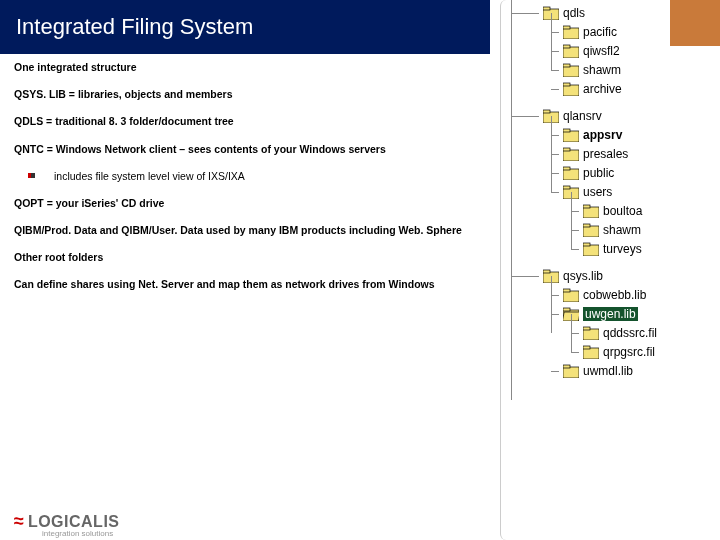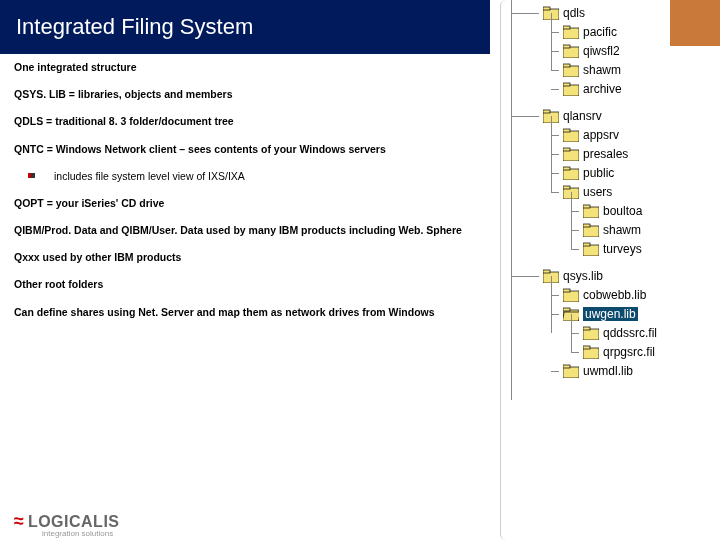--- a/index.html
+++ b/index.html
@@ -76,21 +76,21 @@
     align-items: center;
     gap: 4px;
     height: 18px;
     white-space: nowrap;
   }
   .folder-icon {
     width: 16px;
     height: 14px;
   }
   .sel {
-    background: #0c4a6e;
+    background: #14532d;
     color: #fff;
     padding: 0 2px;
     outline: 1px dotted #fff;
   }
   .open .folder-icon rect { fill: #f4e27a; }
   .vline, .hline, .elbow {
     position: absolute;
     background: #888;
   }
   .vline { width: 1px; }
@@ -102,21 +102,20 @@
 <div class="titlebar">Integrated Filing System</div>
 
 <div class="content">
   <p class="b">One integrated structure</p>
   <p class="b">QSYS. LIB = libraries, objects and members</p>
   <p class="b">QDLS = traditional 8. 3 folder/document tree</p>
   <p class="b">QNTC = Windows Network client – sees contents of your Windows servers</p>
   <p class="sub">includes file system level view of IXS/IXA</p>
   <p class="b">QOPT = your iSeries' CD drive</p>
   <p class="b">QIBM/Prod. Data and QIBM/User. Data used by many IBM products including Web. Sphere</p>
-  <p class="b">Qxxx used by other IBM products</p>
   <p class="b">Other root folders</p>
   <p class="b">Can define shares using Net. Server and map them as network drives from Windows</p>
 </div>
 
 <div class="logo">
   <span class="mark">≈</span>
   <span class="txt">LOGICALIS</span>
   <span class="tag">integration solutions</span>
 </div>
 
@@ -166,21 +165,21 @@
     <div class="vline" style="left: 50px; top: 13px; height: 57px;"></div>
     <div class="hline" style="left: 10px; top: 116px; width: 28px;"></div>
     <div class="node" style="left: 42px; top: 107px;">
       <svg class="folder-icon" viewBox="0 0 16 14">
         <rect x="0" y="3" width="16" height="11" fill="#f4e27a" stroke="#000" stroke-width="0.7"></rect>
         <rect x="0" y="1" width="7" height="3" fill="#f4e27a" stroke="#000" stroke-width="0.7"></rect>
       </svg>
       <span>qlansrv</span>
     </div>
     <div class="hline" style="left: 50px; top: 135px; width: 8px;"></div>
-    <div class="node" style="left: 62px; top: 126px;">
+    <div class="node" style="left: 62px; top: 126px; font-weight: bold;">
       <svg class="folder-icon" viewBox="0 0 16 14">
         <rect x="0" y="3" width="16" height="11" fill="#f4e27a" stroke="#000" stroke-width="0.7"></rect>
         <rect x="0" y="1" width="7" height="3" fill="#f4e27a" stroke="#000" stroke-width="0.7"></rect>
       </svg>
       <span>appsrv</span>
     </div>
     <div class="hline" style="left: 50px; top: 154px; width: 8px;"></div>
     <div class="node" style="left: 62px; top: 145px;">
       <svg class="folder-icon" viewBox="0 0 16 14">
         <rect x="0" y="3" width="16" height="11" fill="#f4e27a" stroke="#000" stroke-width="0.7"></rect>

